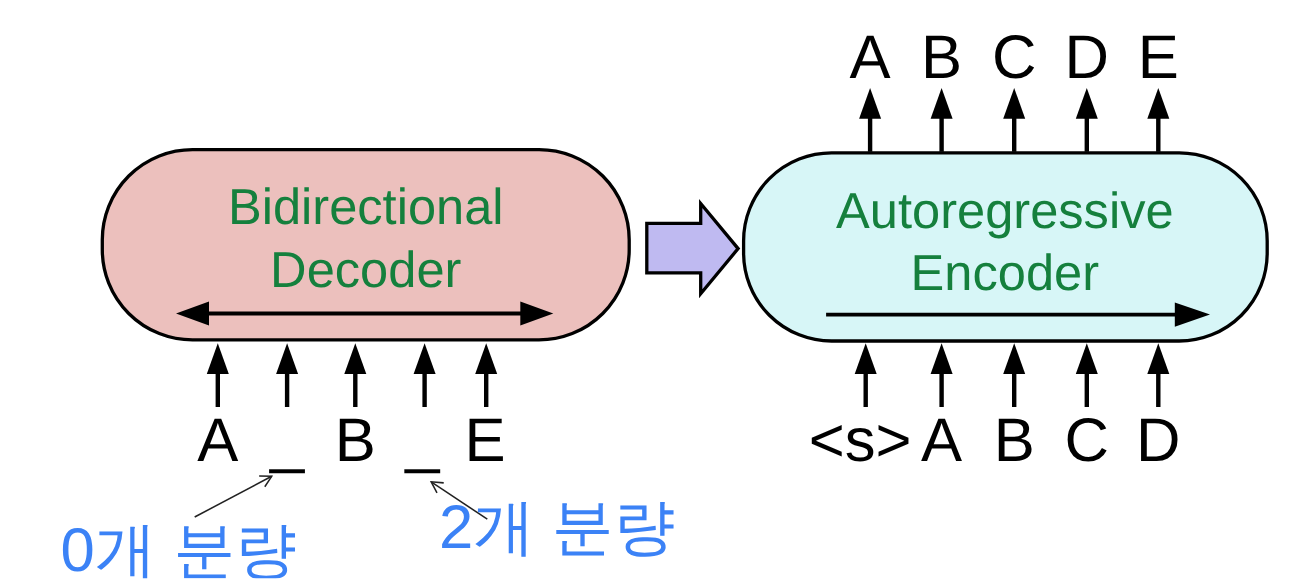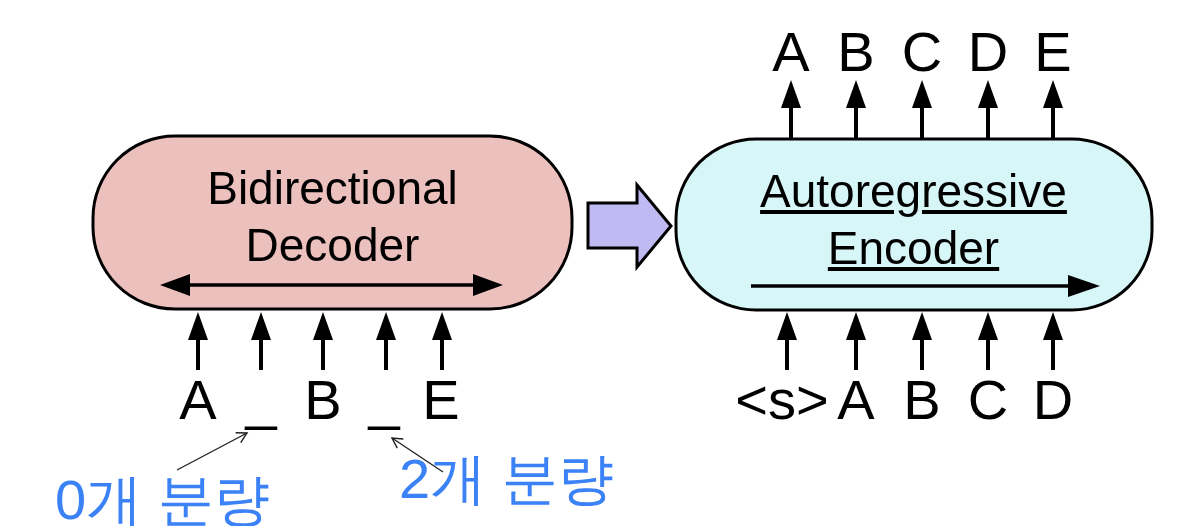--- a/index.html
+++ b/index.html
@@ -17,25 +17,25 @@
     left: 0; top: 0;
     width: 1184px; height: 526px;
     z-index: 1;
   }
   .box-title {
     position: absolute;
     z-index: 2;
     text-align: center;
     font-size: 46px;
     line-height: 57px;
-    color: #000000;
+    color: #15803d;
     letter-spacing: 0px;
   }
   #encoder-title { left: 92px;  top: 160px; width: 481px; }
-  #decoder-title { left: 675px; top: 163px; width: 477px; text-decoration: underline; }
+  #decoder-title { left: 675px; top: 163px; width: 477px; }
 
   .token {
     position: absolute;
     z-index: 2;
     transform: translateX(-50%);
     font-size: 56px;
     line-height: 1;
     white-space: pre;
     color: #000;
   }

